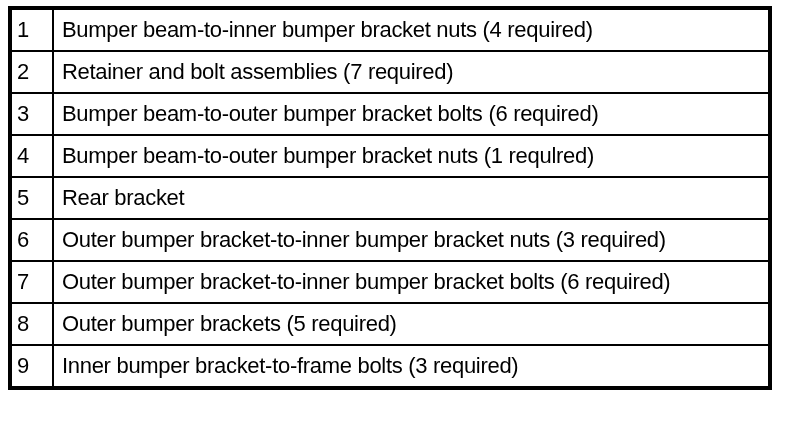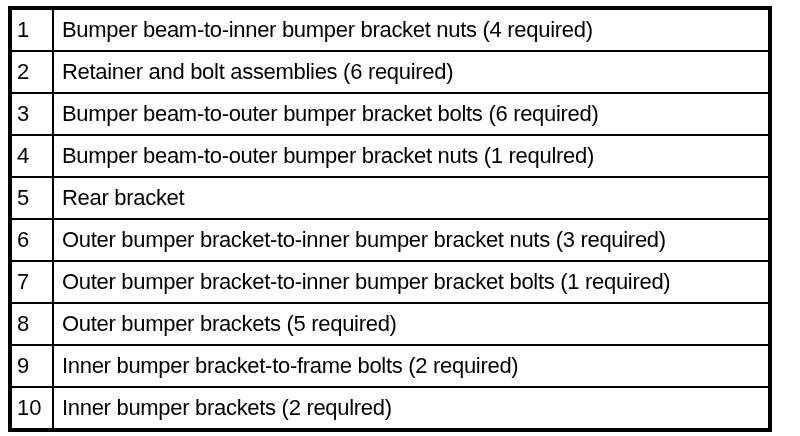--- a/index.html
+++ b/index.html
@@ -48,21 +48,21 @@
 <div class="table-wrap">
   <table class="parts-table">
     <tbody id="parts-table-body">
   <tr>
     <td class="cell-num">1</td>
     <td class="cell-desc">Bumper beam-to-inner bumper bracket nuts (4 required)</td>
   </tr>
 
   <tr>
     <td class="cell-num">2</td>
-    <td class="cell-desc">Retainer and bolt assemblies (6 required)</td>
+    <td class="cell-desc">Retainer and bolt assemblies (7 required)</td>
   </tr>
 
   <tr>
     <td class="cell-num">3</td>
     <td class="cell-desc">Bumper beam-to-outer bumper bracket bolts (6 required)</td>
   </tr>
 
   <tr>
     <td class="cell-num">4</td>
     <td class="cell-desc">Bumper beam-to-outer bumper bracket nuts (1 requlred)</td>
@@ -73,32 +73,28 @@
     <td class="cell-desc">Rear bracket</td>
   </tr>
 
   <tr>
     <td class="cell-num">6</td>
     <td class="cell-desc">Outer bumper bracket-to-inner bumper bracket nuts (3 required)</td>
   </tr>
 
   <tr>
     <td class="cell-num">7</td>
-    <td class="cell-desc">Outer bumper bracket-to-inner bumper bracket bolts (1 required)</td>
+    <td class="cell-desc">Outer bumper bracket-to-inner bumper bracket bolts (6 required)</td>
   </tr>
 
   <tr>
     <td class="cell-num">8</td>
     <td class="cell-desc">Outer bumper brackets (5 required)</td>
   </tr>
 
   <tr>
     <td class="cell-num">9</td>
-    <td class="cell-desc">Inner bumper bracket-to-frame bolts (2 required)</td>
+    <td class="cell-desc">Inner bumper bracket-to-frame bolts (3 required)</td>
   </tr>
 
-  <tr>
-    <td class="cell-num">10</td>
-    <td class="cell-desc">Inner bumper brackets (2 requlred)</td>
-  </tr>
 </tbody>
   </table>
 </div>
 
 </body></html>

